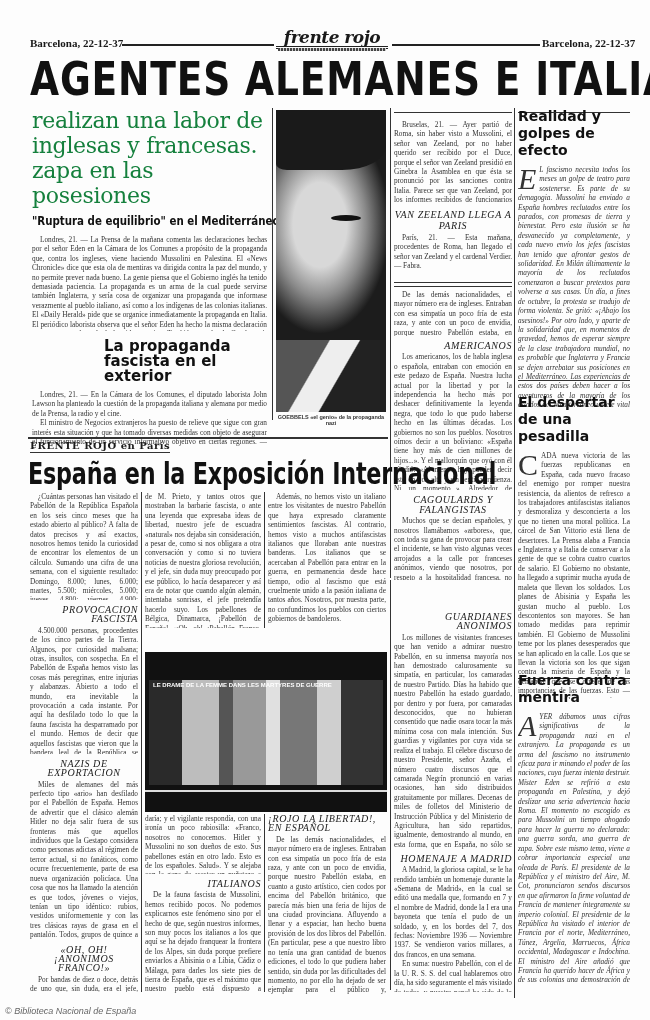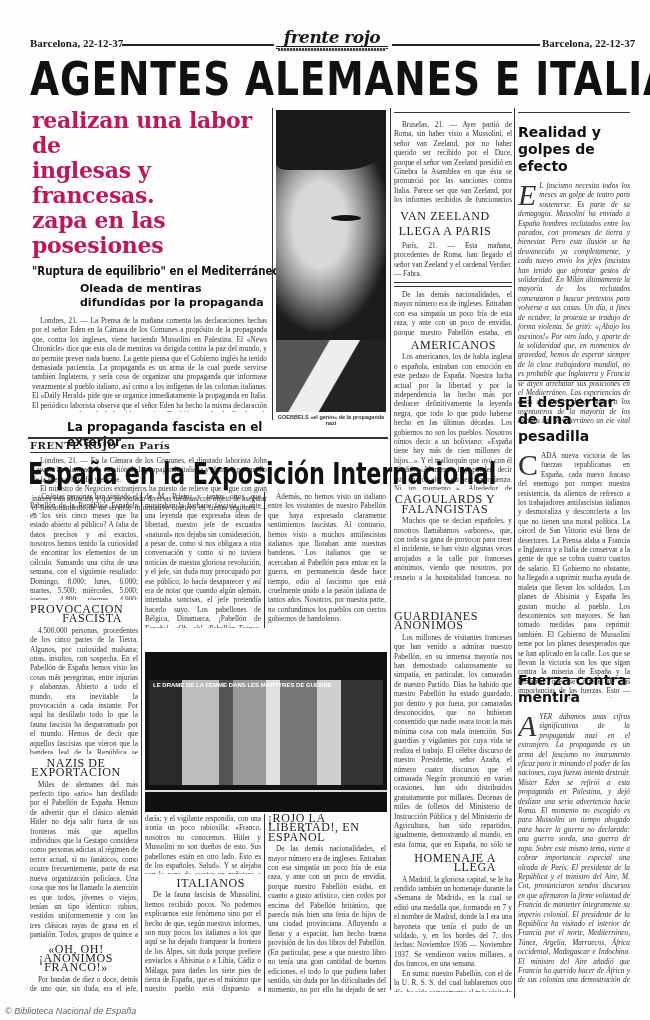--- a/index.html
+++ b/index.html
@@ -3,26 +3,26 @@
 <meta charset="utf-8">
 <style>
   html,body{margin:0;padding:0;background:#fdfdfd;}
   body{width:650px;height:1020px;position:relative;overflow:hidden;font-family:"DejaVu Serif",serif;color:#1a1a1a;}
   .abs{position:absolute;}
   .masthead-date{font-family:"Liberation Serif",serif;font-weight:bold;font-size:11px;top:37px;}
   .rule{position:absolute;height:1.5px;background:#222;}
   .logo{position:absolute;left:276px;top:28px;width:112px;text-align:center;font-family:"DejaVu Serif",serif;font-style:italic;font-weight:bold;font-size:17px;letter-spacing:-0.5px;border-bottom:3px double #222;line-height:18px;}
   .logo-sub{position:absolute;left:278px;top:48px;width:108px;height:3px;background:repeating-linear-gradient(90deg,#444 0 2px,#ccc 2px 3px);}
   .banner{position:absolute;left:30px;top:54px;width:600px;font-family:"DejaVu Sans",sans-serif;font-weight:bold;font-size:47px;letter-spacing:1px;line-height:50px;transform:scaleX(0.80);transform-origin:left top;white-space:nowrap;color:#111;}
-  .h-serif{font-family:"DejaVu Serif",serif;font-weight:bold;color:#be185d;}
+  .h-serif{font-family:"DejaVu Serif",serif;font-weight:normal;color:#15803d;}
   .h-sans{font-family:"DejaVu Sans",sans-serif;font-weight:bold;color:#111;}
   .body-text{font-family:"Liberation Serif",serif;font-size:7.3px;line-height:9.4px;color:#333;text-align:justify;}
   .body-text p{margin:0;text-indent:8px;}
   .italic{font-style:italic;}
-  .subhead-it{font-family:"Liberation Serif",serif;font-size:12px;text-align:right;letter-spacing:0.6px;color:#222;margin:5px 16px 2px 0;}
+  .subhead-it{font-family:"Liberation Serif",serif;font-style:italic;font-size:10px;text-align:right;letter-spacing:0.6px;color:#222;margin:5px 0 2px 0;}
   .vline{position:absolute;width:1px;background:#333;}
   .hline{position:absolute;height:1px;background:#333;}
   .photo{position:absolute;background:
     radial-gradient(ellipse at 45% 35%,#c9c9c9 0 30%,#7a7a7a 55%,#2a2a2a 80%),#333;}
   .dropcap{float:left;font-family:"Liberation Serif",serif;font-size:30px;line-height:24px;margin:2px 3px 0 0;}
   .credit{font-family:"Liberation Sans",sans-serif;font-style:italic;font-size:9px;color:#666;}
 </style>
 </head>
 <body>
 
@@ -35,25 +35,24 @@
 
 <div class="banner">AGENTES ALEMANES E ITALIANOS</div>
 
 <div class="abs" style="left:32px;top:108px;width:235px;">
   <div class="h-serif" style="font-size:22px;line-height:25px;letter-spacing:-0.3px;">
     <div>realizan una labor de</div>
     <div>inglesas y francesas.</div>
     <div>zapa en las posesiones</div>
   </div>
   <div class="h-sans" style="font-size:12.5px;line-height:16px;margin-top:5px;transform:scaleX(0.82);transform-origin:left;white-space:nowrap;">"Ruptura de equilibrio" en el Mediterráneo</div>
-  <div class="h-sans" style="font-size:11px;line-height:14px;margin:3px 0 3px 48px;">Oleada de mentiras difundidas por la propaganda</div>
   <div class="body-text" style="height:96px;overflow:hidden;margin-top:6px;">
     <p>Londres, 21. — La Prensa de la mañana comenta las declaraciones hechas por el señor Eden en la Cámara de los Comunes a propósito de la propaganda que, contra los ingleses, viene haciendo Mussolini en Palestina. El «News Chronicle» dice que esta ola de mentiras va dirigida contra la paz del mundo, y no permite prever nada bueno. La gente piensa que el Gobierno inglés ha tenido demasiada paciencia. La propaganda es un arma de la cual puede servirse también Inglaterra, y sería cosa de organizar una propaganda que informase verazmente al pueblo italiano, así como a los indígenas de las colonias italianas. El «Daily Herald» pide que se organice inmediatamente la propaganda en Italia. El periódico laborista observa que el señor Eden ha hecho la misma declaración otras veces, y el resultado ha sido negativo. También cuando el «Gentlemen's Agreement» con Mussolini declaró Eden lo mismo, y los italianos han seguido haciendo propaganda anti-inglesa como si tal cosa.</p>
   </div>
-  <div class="h-sans" style="font-size:12px;line-height:15px;margin:8px 0 6px 35px;">La propaganda fascista en el exterior</div>
+  <div class="h-sans" style="font-size:15px;line-height:15px;margin:8px 0 6px 72px;">La propaganda fascista en el exterior</div>
   <div class="body-text" style="height:58px;overflow:hidden;">
     <p>Londres, 21. — En la Cámara de los Comunes, el diputado laborista John Lawson ha planteado la cuestión de la propaganda italiana y alemana por medio de la Prensa, la radio y el cine.</p>
     <p>El ministro de Negocios extranjeros ha puesto de relieve que sigue con gran interés esta situación y que ha tomado diversas medidas con objeto de asegurar el funcionamiento de un servicio informativo objetivo en ciertas regiones. — Fabra.</p>
   </div>
 </div>
 
 <div class="vline" style="left:272px;top:108px;height:312px;"></div>
 
 <div class="photo" style="left:276px;top:110px;width:110px;height:302px;background:radial-gradient(ellipse 70% 40% at 40% 38%,#d8d8d8 0 35%,#8a8a8a 60%,#1c1c1c 90%),#222;">
   <div style="position:absolute;left:0;top:0;width:100%;height:60px;background:#1a1a1a;border-radius:0 0 40% 10%;"></div>
@@ -71,21 +70,21 @@
   </div>
   <div class="subhead-it" style="text-align:center;">VAN ZEELAND LLEGA A PARIS</div>
   <div class="body-text">
     <p>París, 21. — Esta mañana, procedentes de Roma, han llegado el señor van Zeeland y el cardenal Verdier. — Fabra.</p>
   </div>
 </div>
 <div class="hline" style="left:394px;top:282px;width:118px;"></div>
 
 <div class="vline" style="left:514px;top:108px;height:890px;"></div>
 <div class="hline" style="left:518px;top:112px;width:112px;"></div>
-<div class="abs" style="left:518px;top:124px;width:112px;">
+<div class="abs" style="left:518px;top:108px;width:112px;">
   <div class="h-sans" style="font-size:14px;line-height:17px;">
     <div>Realidad y</div>
     <div>golpes de efecto</div>
   </div>
   <div class="body-text italic" style="margin-top:6px;height:242px;overflow:hidden;">
     <span class="dropcap">E</span>
     <span>L fascismo necesita todos los meses un golpe de teatro para sostenerse. Es parte de su demagogia. Mussolini ha enviado a España hombres reclutados entre los parados, con promesas de tierra y bienestar. Pero esta ilusión se ha desvanecido ya completamente, y cada nuevo envío los jefes fascistas han tenido que afrontar gestos de solidaridad. En Milán últimamente la mayoría de los reclutados comenzaron a buscar pretextos para volverse a sus casas. Un día, a fines de octubre, la protesta se tradujo de forma violenta. Se gritó: «¡Abajo los asesinos!» Por otro lado, y aparte de la solidaridad que, en momentos de gravedad, hemos de esperar siempre de la clase trabajadora mundial, no es probable que Inglaterra y Francia se dejen arrebatar sus posiciones en el Mediterráneo. Las experiencias de estos dos países deben hacer a los aventureros de la mayoría de los estados del Mediterráneo un eje vital para ambas naciones. De aquí la forma desconocida que Italia quiere exigir a los ingleses, al proclamar la libertad de Egipto y la desaparición de las fuerzas navales británicas para trasladarse a Oriente.</span>
   </div>
 </div>
 
@@ -164,21 +163,21 @@
 <div class="vline" style="left:264px;top:814px;height:178px;"></div>
 
 <div class="abs body-text" style="left:268px;top:814px;width:118px;height:180px;overflow:hidden;">
   <div class="subhead-it" style="text-align:left;margin-top:0;">¡ROJO LA LIBERTAD!, EN ESPAÑOL</div>
   <p>De las demás nacionalidades, el mayor número era de ingleses. Entraban con esa simpatía un poco fría de esta raza, y ante con un poco de envidia, porque nuestro Pabellón estaba, en cuanto a gusto artístico, cien codos por encima del Pabellón británico, que parecía más bien una feria de hijos de una ciudad provinciana. Afluyendo a llenar y a espaciar, han hecho buena provisión de los dos libros del Pabellón. (En particular, pese a que nuestro libro no tenía una gran cantidad de buenos ediciones, el todo lo que pudiera haber sentido, sin duda por las dificultades del momento, no por ello ha dejado de ser ejemplar para el público y, probablemente, la que se ha vendido entre las de todos los pabellones). Los checos, letones, escandinavos, habitantes de los países bálticos y de los Balcanes, de toda Europa. De ellos, queda decir que, salvo algún que otro fascista; todos salían impresionados favorablemente por la dirección, el buen gusto y la simpatía que naturalmente sienten los hombres honrados del mundo por nuestra causa.</p>
 </div>
 
 <div class="vline" style="left:390px;top:580px;height:410px;"></div>
 
 <div class="abs body-text" style="left:394px;top:582px;width:118px;height:410px;overflow:hidden;">
-  <div class="subhead-it" style="text-align:left;margin-top:30px;">GUARDIANES ANONIMOS</div>
+  <div class="subhead-it" style="text-align:right;margin-top:30px;">GUARDIANES ANONIMOS</div>
   <p style="height:216px;overflow:hidden;">Los millones de visitantes franceses que han venido a admirar nuestro Pabellón, en su inmensa mayoría nos han demostrado calurosamente su simpatía, en particular, los camaradas de nuestro Partido. Días ha habido que nuestro Pabellón ha estado guardado, por dentro y por fuera, por camaradas desconocidos, que no hubieran consentido que nadie osara tocar la más mínima cosa con mala intención. Sus guardias y vigilantes por cuya vida se realiza el trabajo. El célebre discurso de nuestro Presidente, señor Azaña, el número cuatro discursos que el camarada Negrín pronunció en varias ocasiones, han sido distribuidos gratuitamente por millares. Decenas de miles de folletos del Ministerio de Instrucción Pública y del Ministerio de Agricultura, han sido repartidos, igualmente, demostrando al mundo, en esta forma, que en España, no sólo se lucha en los frentes de batalla contra la barbarie fascista, sino que, al mismo tiempo, la República realiza una tarea cultural que supera a la terrible guerra que tenemos que sufrir.</p>
-  <div class="subhead-it">HOMENAJE A LLEGA</div>
+  <div class="subhead-it">HOMENAJE A MADRID</div>
   <p>A Madrid, la gloriosa capital, se le ha rendido también un homenaje durante la «Semana de Madrid», en la cual se editó una medalla que, formando en 7 y el nombre de Madrid, donde la I era una bayoneta que tenía el pudo de un soldado, y, en los bordes del 7, dos fechas: Noviembre 1936 — Noviembre 1937. Se vendieron varios millares, a dos francos, en una semana.</p>
   <p>En suma: nuestro Pabellón, con el de la U. R. S. S. del cual hablaremos otro día, ha sido seguramente el más visitado de todos, y nuestro papel ha sido de lo más brillante.</p>
 
 </div>
 
 <div class="abs credit" style="left:5px;top:1006px;">© Biblioteca Nacional de España</div>
 
 </body></html>

